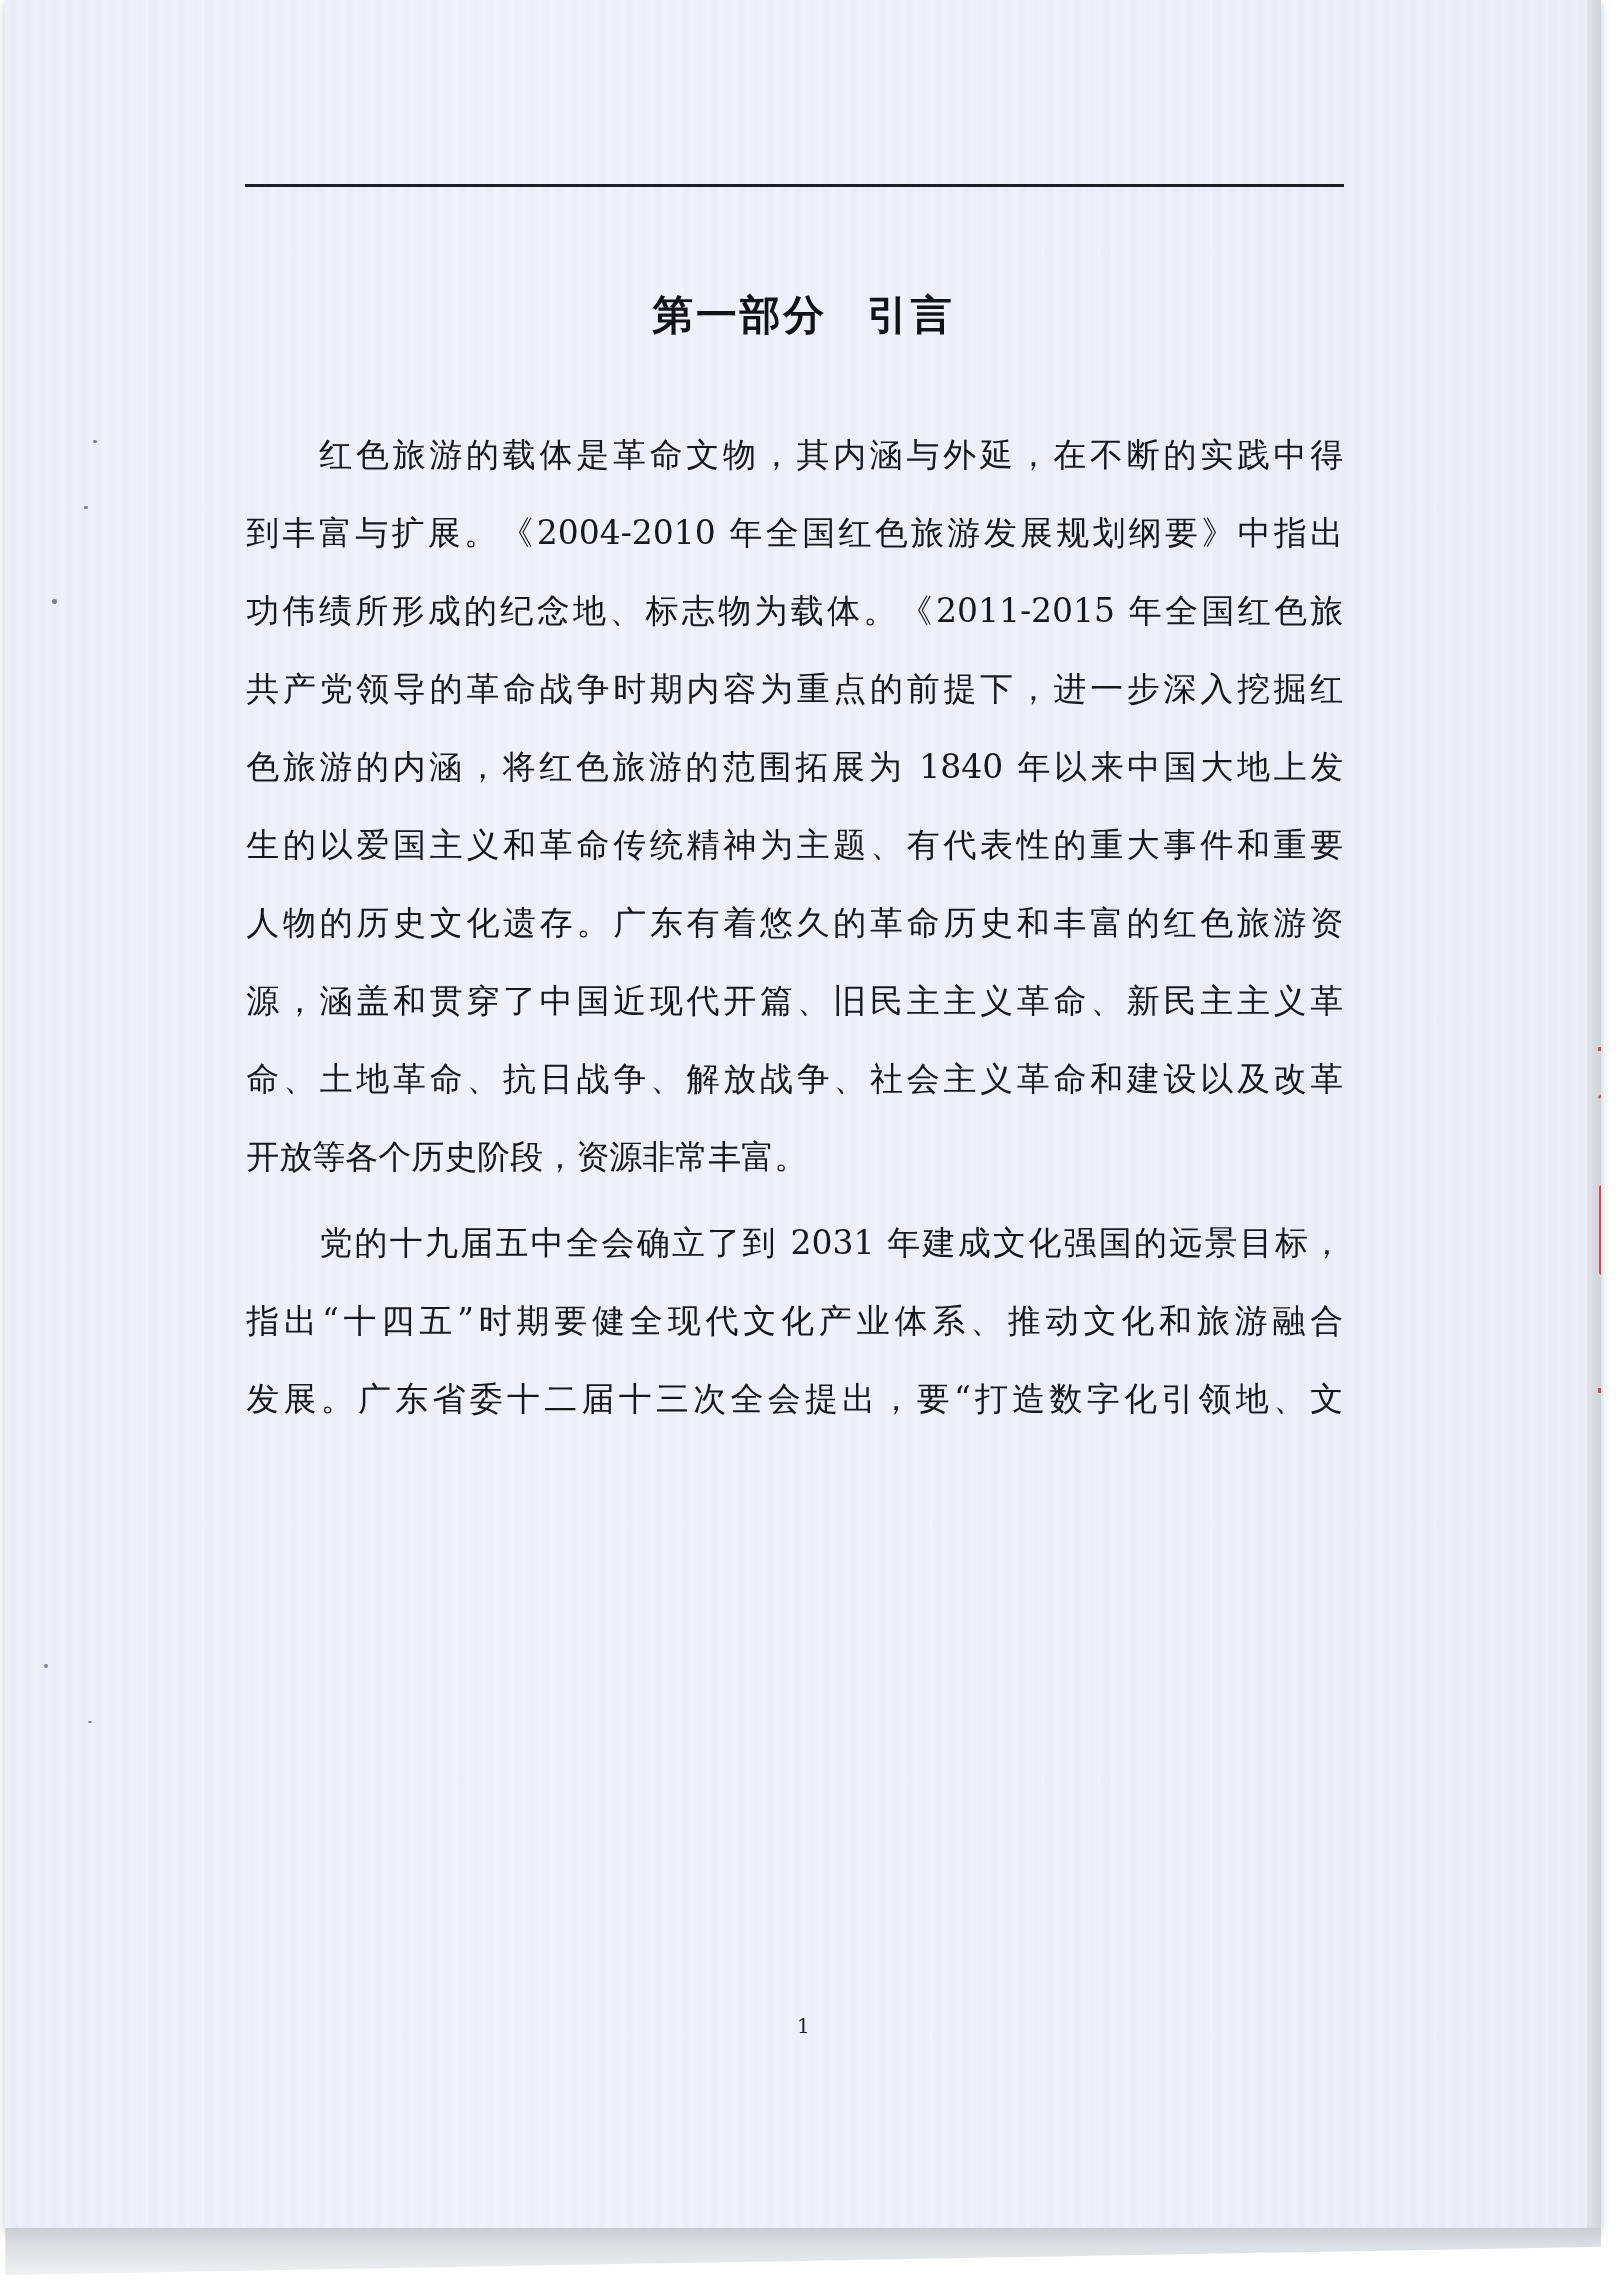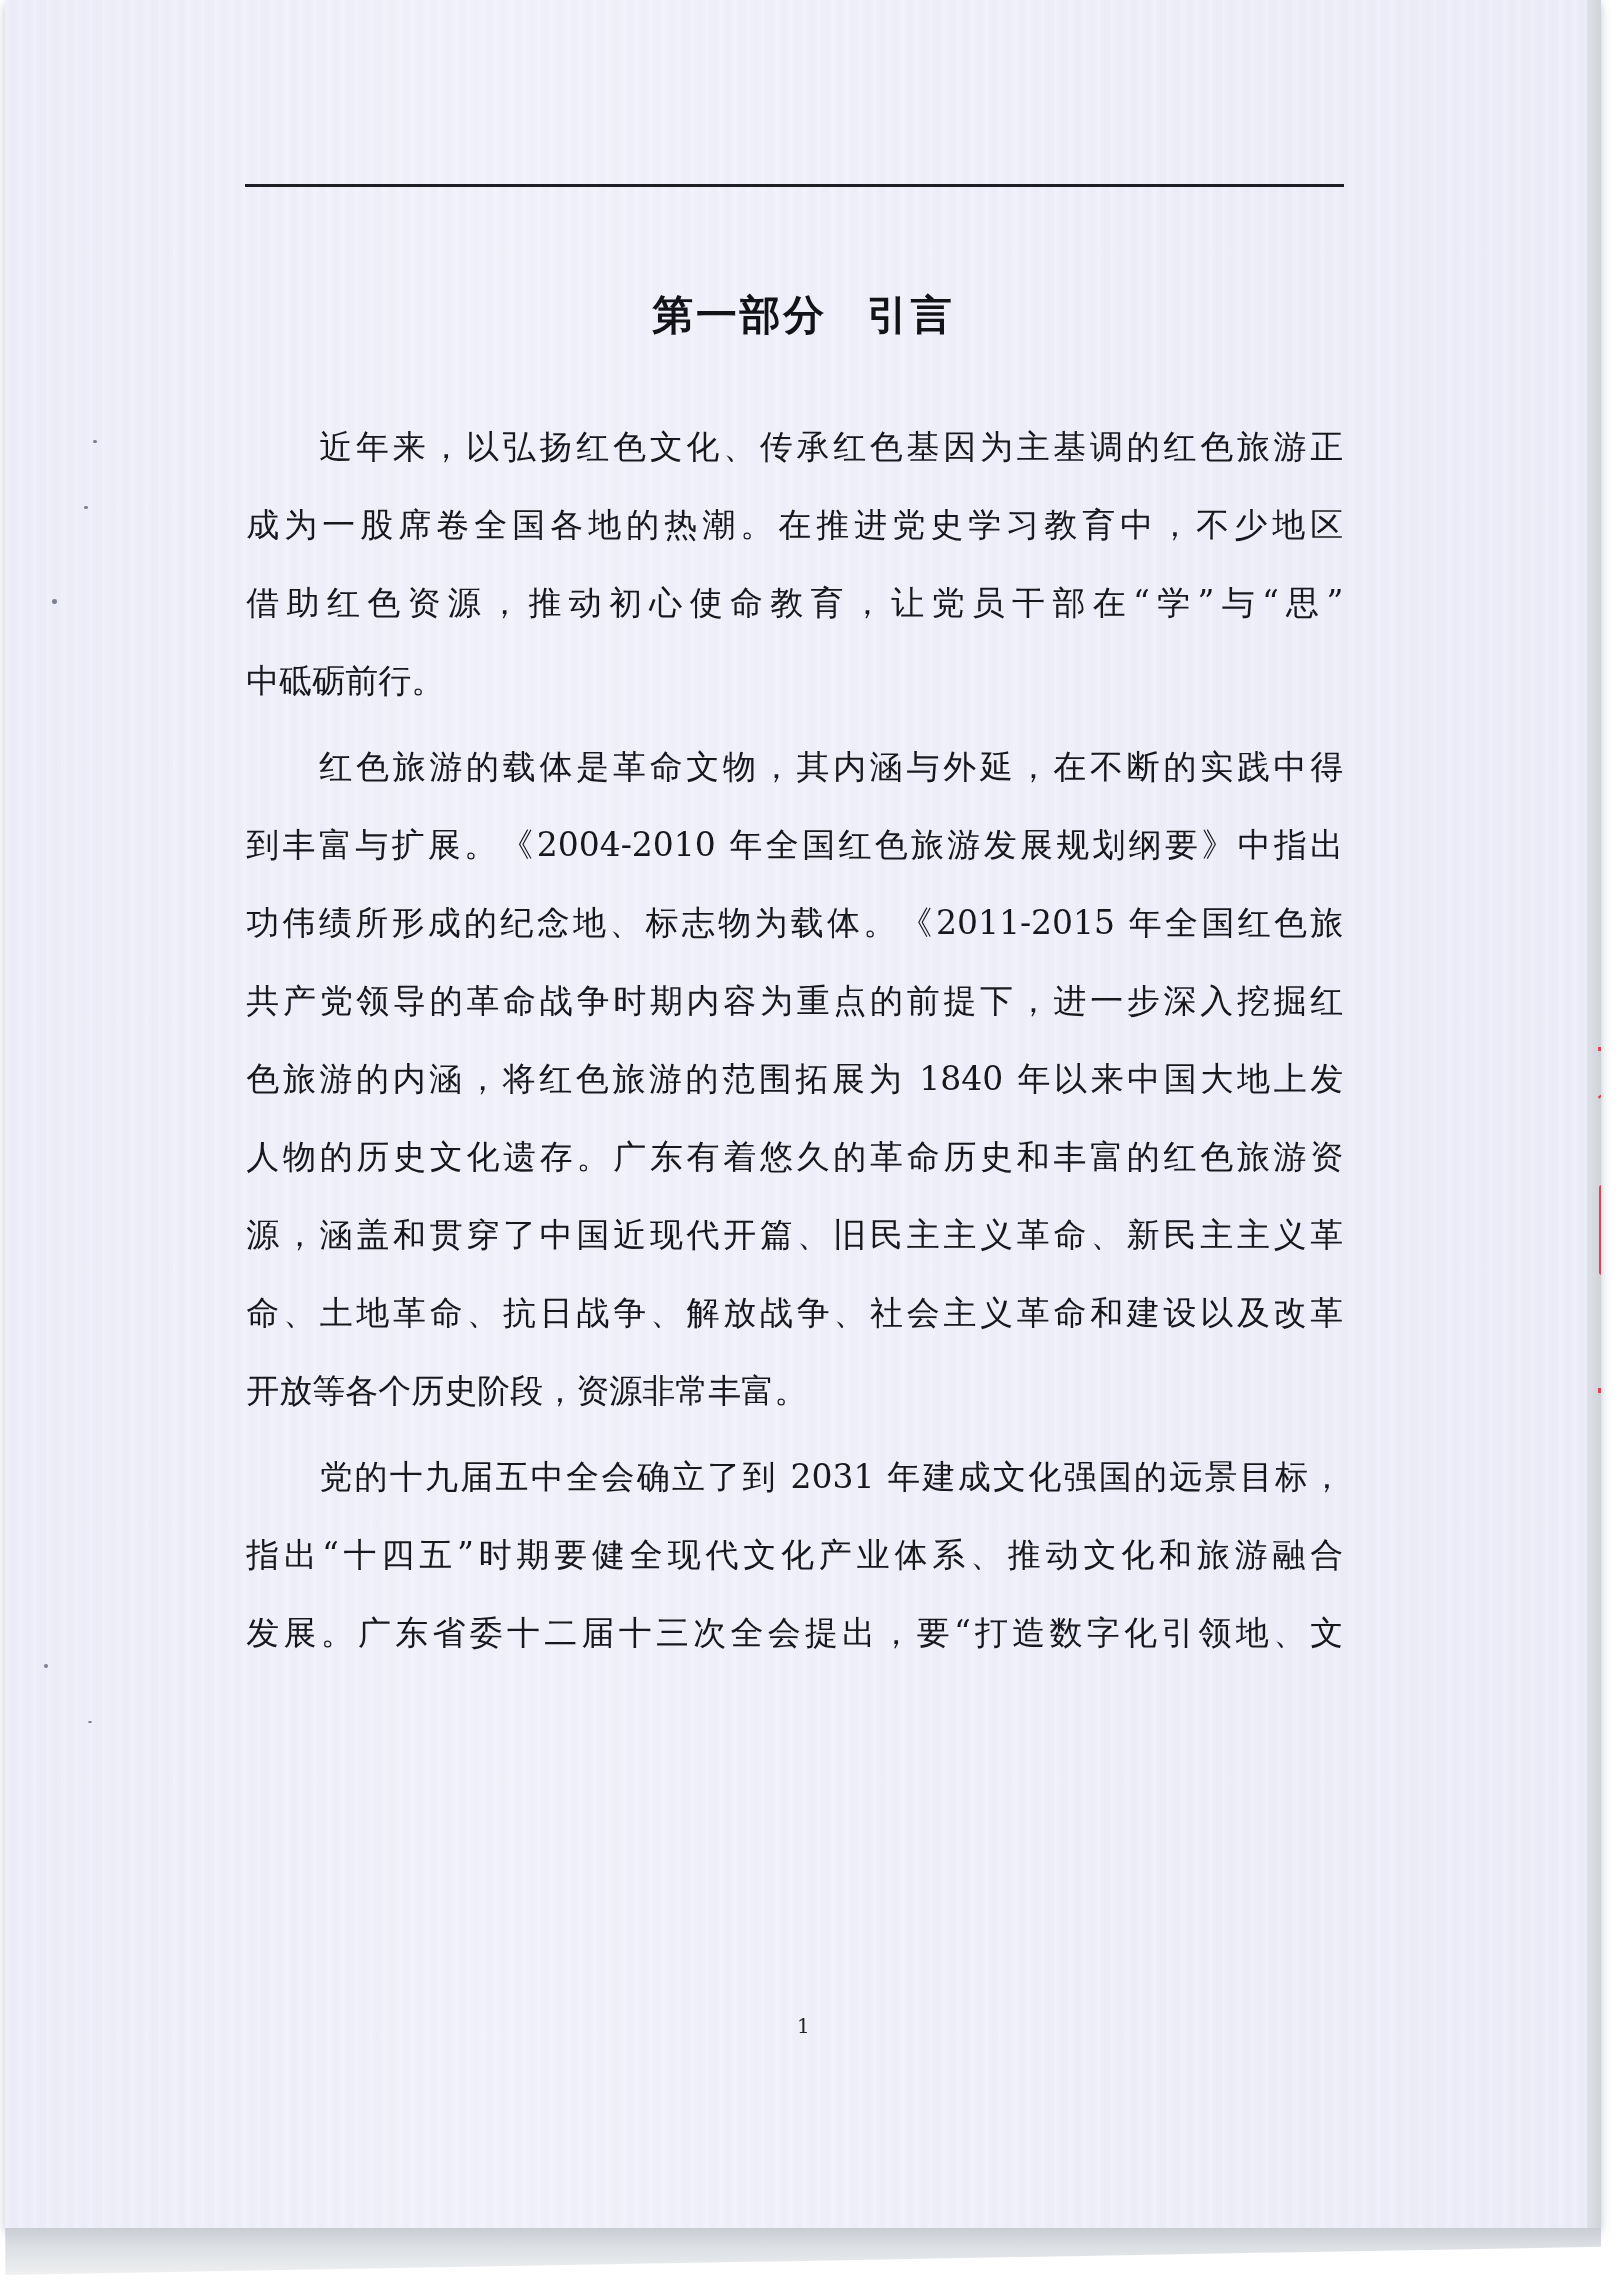--- a/index.html
+++ b/index.html
@@ -130,33 +130,28 @@
 <div class="page">
   <div class="page-right-edge"></div>
 
   <div class="header-rule"></div>
 
   <h1 class="doc-title">
     <span>第一部分</span><span class="gap"></span><span>引言</span>
   </h1>
 
   <div class="body">
-    <div>
-      <span class="line indent">近年来，以弘扬红色文化、传承红色基因为主基调的红色旅游正</span>
-      <span class="line">成为一股席卷全国各地的热潮。在推进党史学习教育中，不少地区</span>
-      <span class="line">借助红色资源，推动初心使命教育，让党员干部在“学”与“思”</span>
-      <span class="line last">中砥砺前行。</span>
-    </div>
     <div class="para-gap"></div>
     <div>
       <span class="line indent">红色旅游的载体是革命文物，其内涵与外延，在不断的实践中得</span>
       <span class="line">到丰富与扩展。《2004-2010 年全国红色旅游发展规划纲要》中指出</span>
       <span class="line">功伟绩所形成的纪念地、标志物为载体。《2011-2015 年全国红色旅</span>
       <span class="line">共产党领导的革命战争时期内容为重点的前提下，进一步深入挖掘红</span>
       <span class="line">色旅游的内涵，将红色旅游的范围拓展为 1840 年以来中国大地上发</span>
+      <span class="line">生的以爱国主义和革命传统精神为主题、有代表性的重大事件和重要</span>
       <span class="line">人物的历史文化遗存。广东有着悠久的革命历史和丰富的红色旅游资</span>
       <span class="line">源，涵盖和贯穿了中国近现代开篇、旧民主主义革命、新民主主义革</span>
       <span class="line">命、土地革命、抗日战争、解放战争、社会主义革命和建设以及改革</span>
       <span class="line last">开放等各个历史阶段，资源非常丰富。</span>
     </div>
     <div class="para-gap"></div>
     <div>
       <span class="line indent">党的十九届五中全会确立了到 2031 年建成文化强国的远景目标，</span>
       <span class="line">指出“十四五”时期要健全现代文化产业体系、推动文化和旅游融合</span>
       <span class="line">发展。广东省委十二届十三次全会提出，要“打造数字化引领地、文</span>

